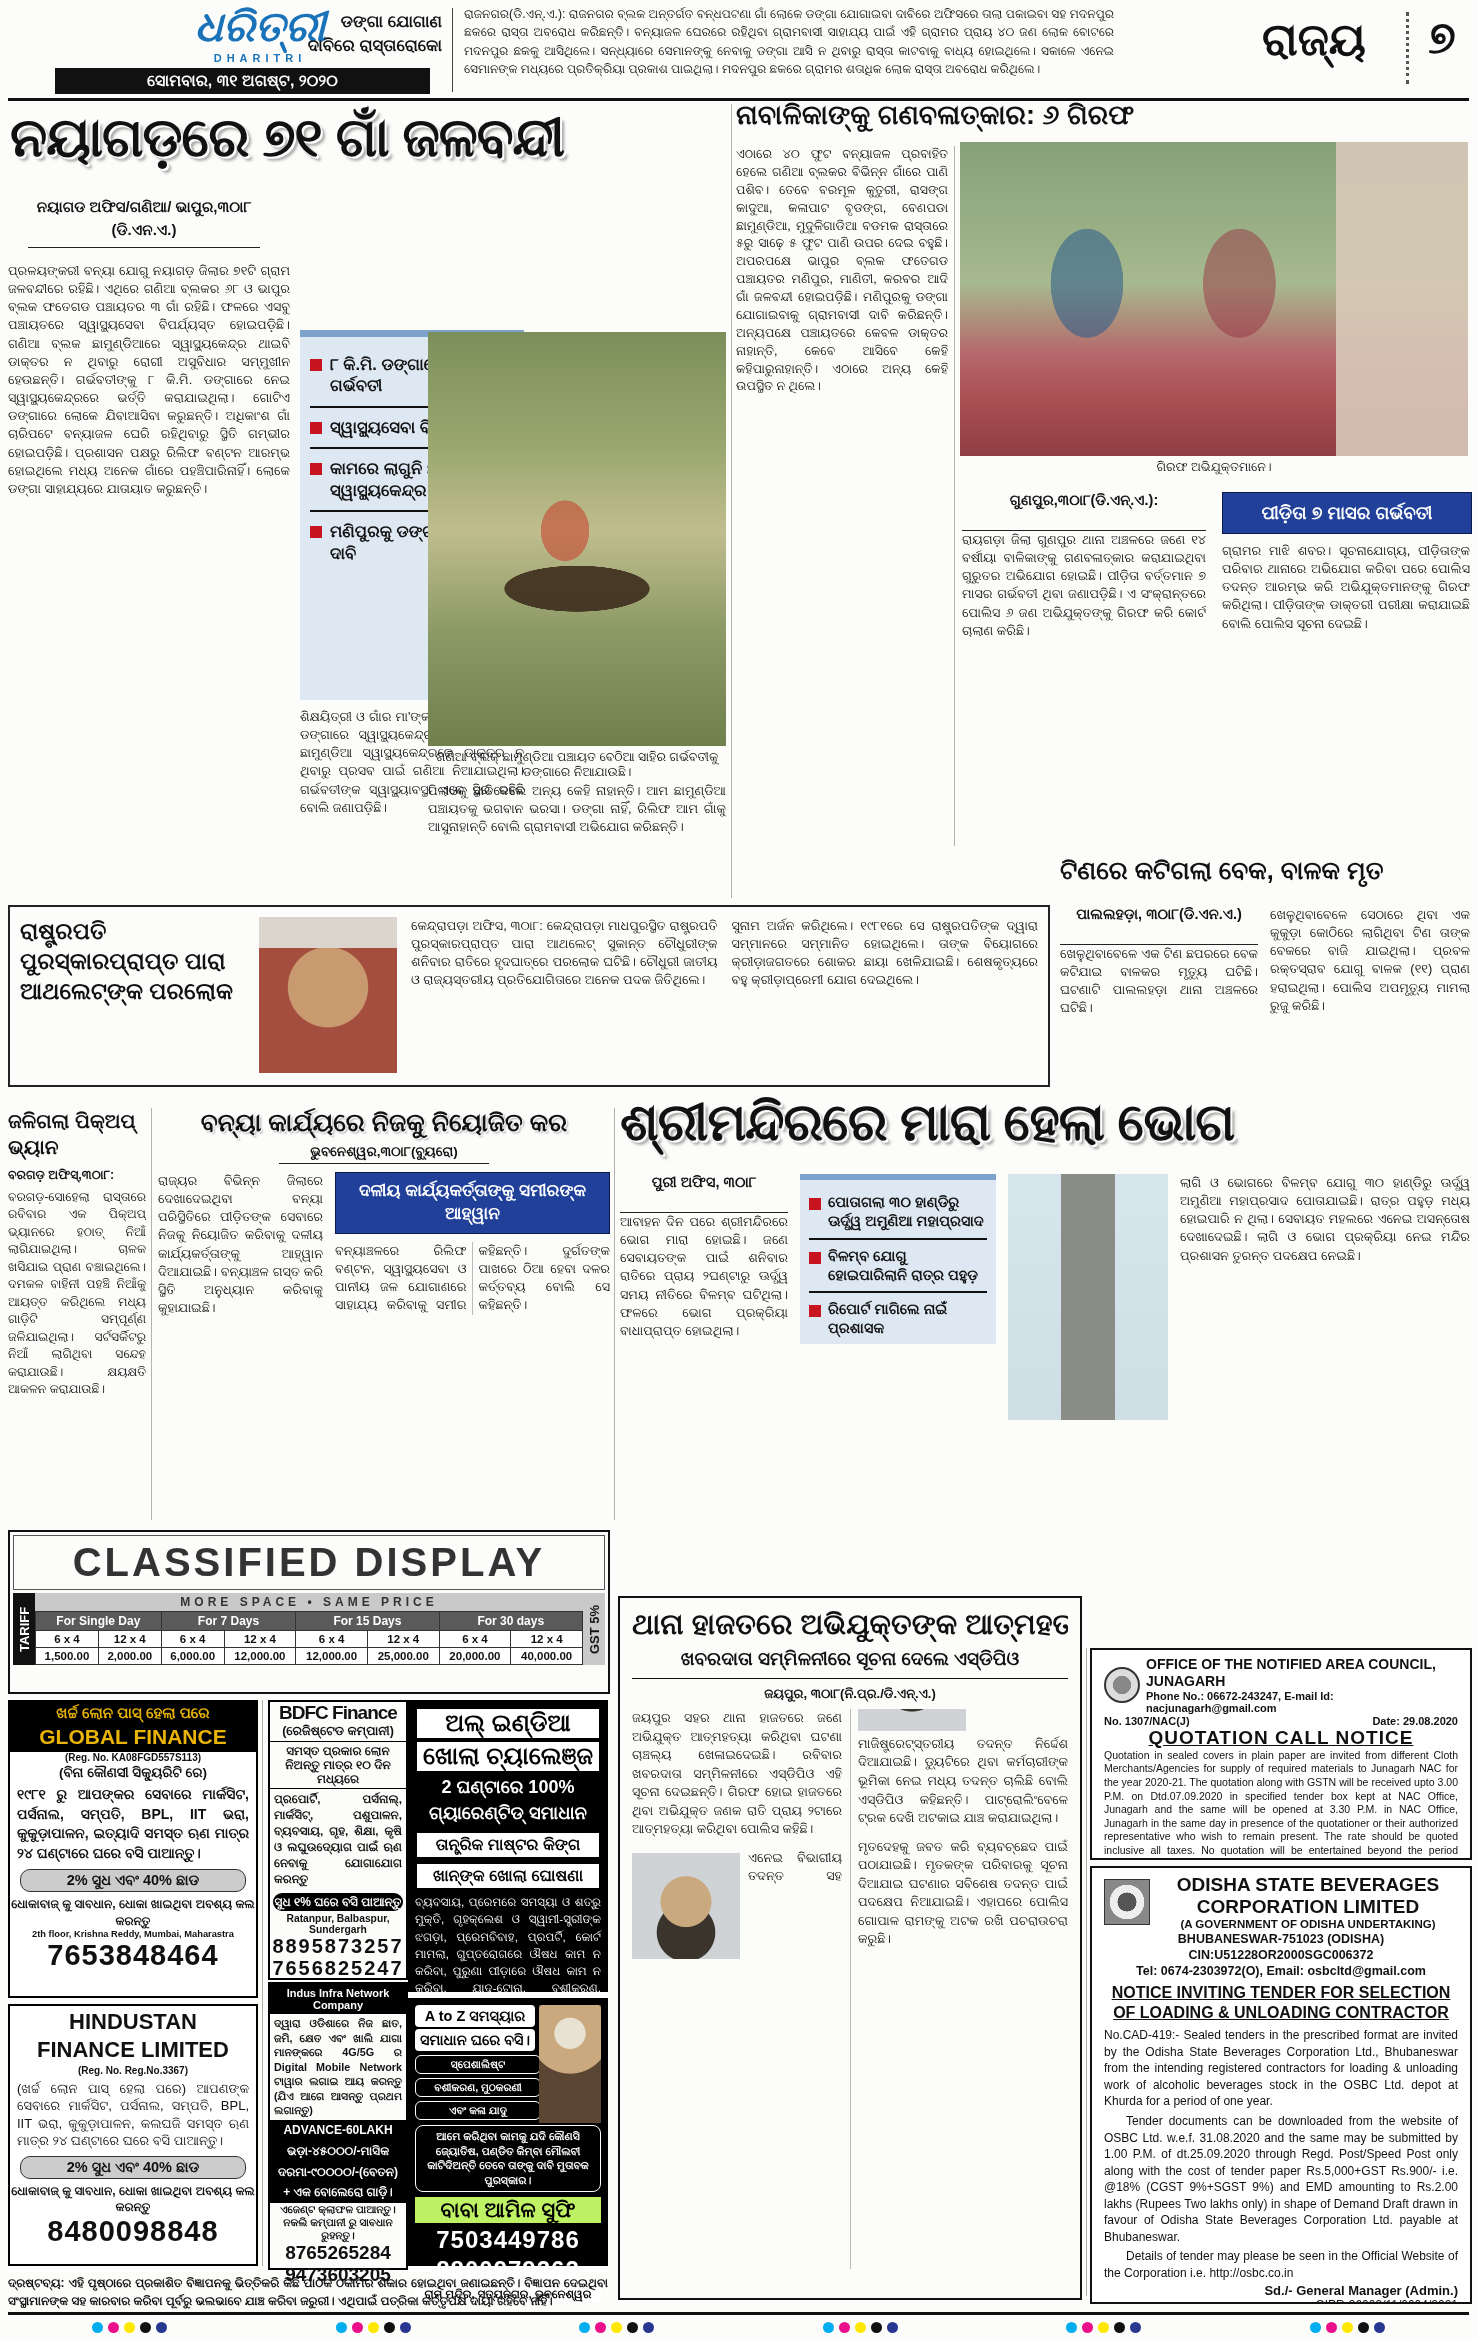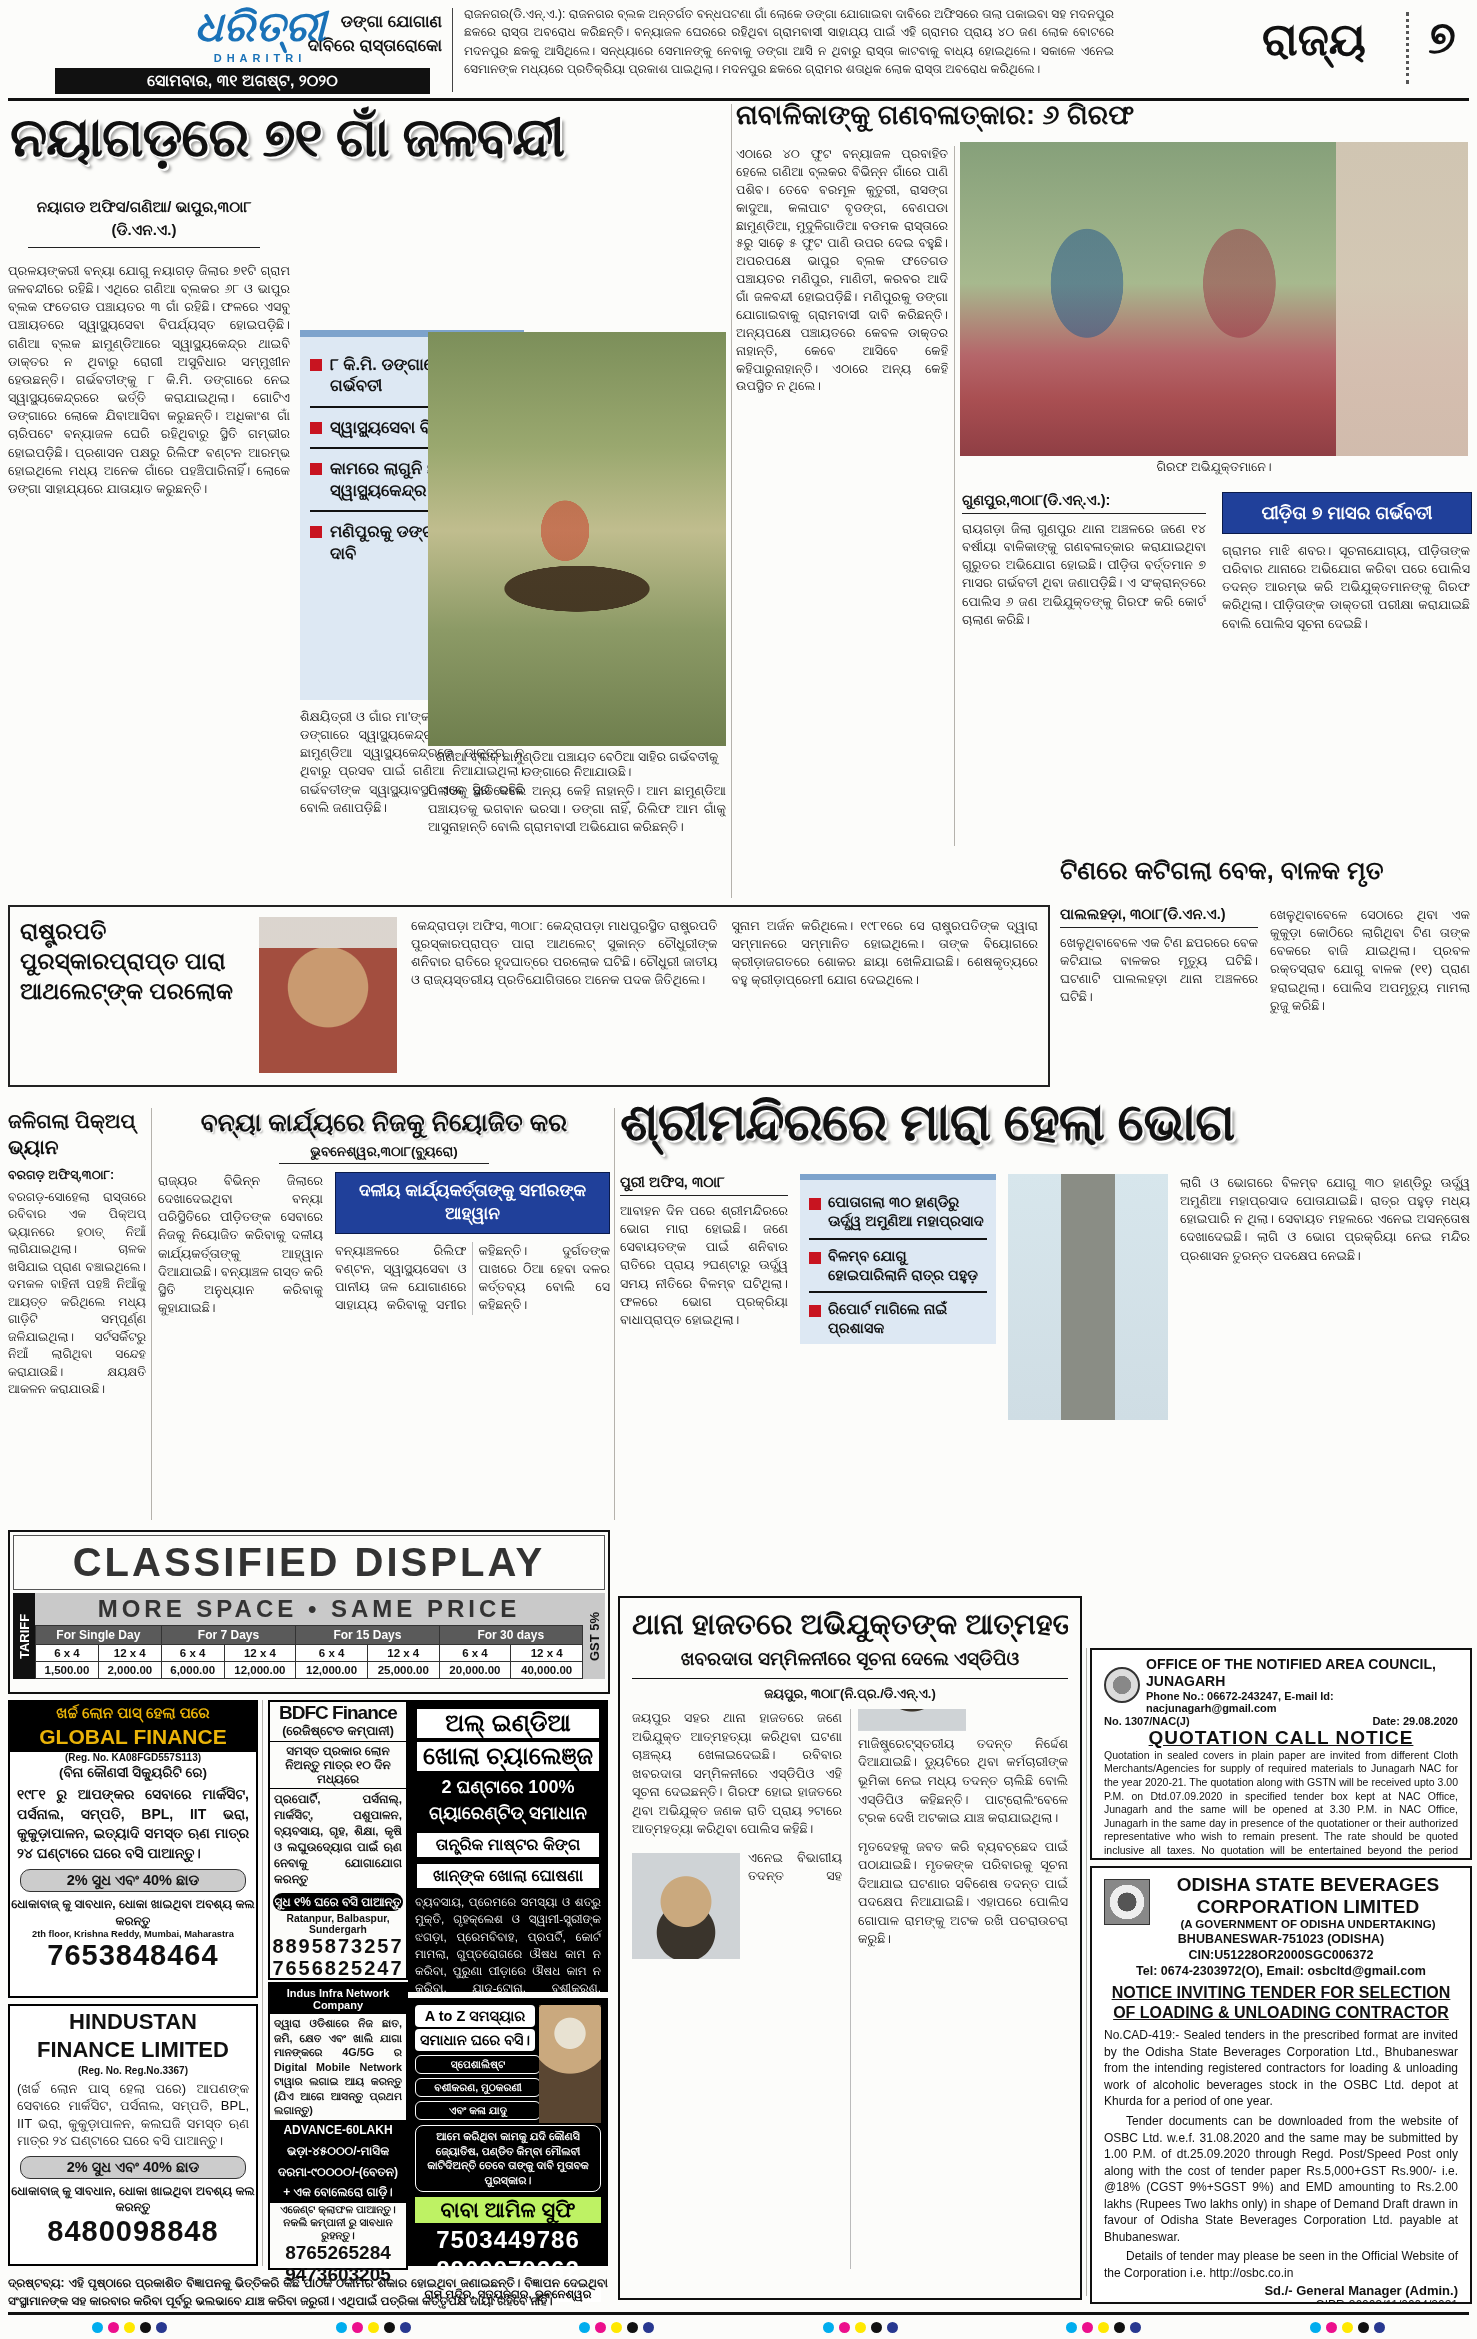--- a/index.html
+++ b/index.html
@@ -1,21 +1,21 @@
 <!DOCTYPE html>
 <html><head>
 <meta charset="utf-8">
 <style>
   html,body{margin:0;padding:0;background:#e9e7e1;}
   .page{position:relative;width:1477px;height:2339px;background:#fcfcfa;color:#111;
         font-family:"Liberation Sans","DejaVu Sans",sans-serif;overflow:hidden;}
   .ab{position:absolute;}
   .bt{font-size:12.8px;line-height:1.42;text-align:justify;overflow:hidden;}
-  .dl{font-weight:bold;font-size:14.5px;border-bottom:1.5px solid #222;
-      padding-bottom:4px;margin-bottom:6px;}
+  .dl{font-weight:bold;text-align:center;font-size:14.5px;border-bottom:1.5px solid #222;
+      padding-bottom:21px;}
   .vsep{border-left:1px solid #b5b2ac;width:0;}
   .hrule{background:#111;}
   .photo{background:#9aa;overflow:hidden;}
   .capt{font-size:12.5px;text-align:center;overflow:hidden;}
 
   
   .logo-od{left:140px;top:0px;width:240px;height:54px;font-size:42px;font-weight:bold;
            font-style:italic;color:#1a72b8;text-align:center;line-height:54px;}
   .logo-en{left:140px;top:52px;width:240px;height:14px;font-size:11px;font-weight:bold;
            letter-spacing:5px;color:#1a72b8;text-align:center;}
@@ -121,21 +121,21 @@
   
   .cd-box{left:8px;top:1530px;width:602px;height:164px;border:2px solid #111;box-sizing:border-box;padding:3px;}
   .cd-title{border:1.5px solid #555;font-size:40px;font-weight:800;letter-spacing:3px;
             text-align:center;color:#333;padding:4px 0;}
   .cd-tariff{display:flex;margin-top:3px;background:#c9c9c9;}
   .cd-vert{flex:0 0 22px;display:flex;align-items:center;justify-content:center;
            font-size:13px;font-weight:800;writing-mode:vertical-rl;transform:rotate(180deg);}
   .cd-vert.left{background:#111;color:#fff;}
   .cd-vert.right{background:#c9c9c9;color:#111;}
   .cd-mid{flex:1;}
-  .cd-tag{font-size:24px;font-weight:800;letter-spacing:4px;text-align:center;color:#333;padding:2px 0;}
+  .cd-tag{font-size:12px;font-weight:800;letter-spacing:4px;text-align:center;color:#333;padding:2px 0;}
   table.cd{width:100%;border-collapse:collapse;background:#fff;}
   table.cd td{border:1px solid #333;text-align:center;font-size:11.5px;font-weight:bold;padding:2px 0;}
   table.cd tr.g td{background:#5a5a5a;color:#fff;font-size:12px;}
 
   
   .ad{box-sizing:border-box;border:2.5px solid #000;background:#fff;overflow:hidden;}
   .ad-global{left:8px;top:1700px;width:250px;height:298px;}
   .blkstrip{background:#000;color:#eab308;text-align:center;font-weight:bold;}
   .gf-top{font-size:15px;padding:2px 0;}
   .gf-name{font-size:21px;padding:1px 0 3px;}

